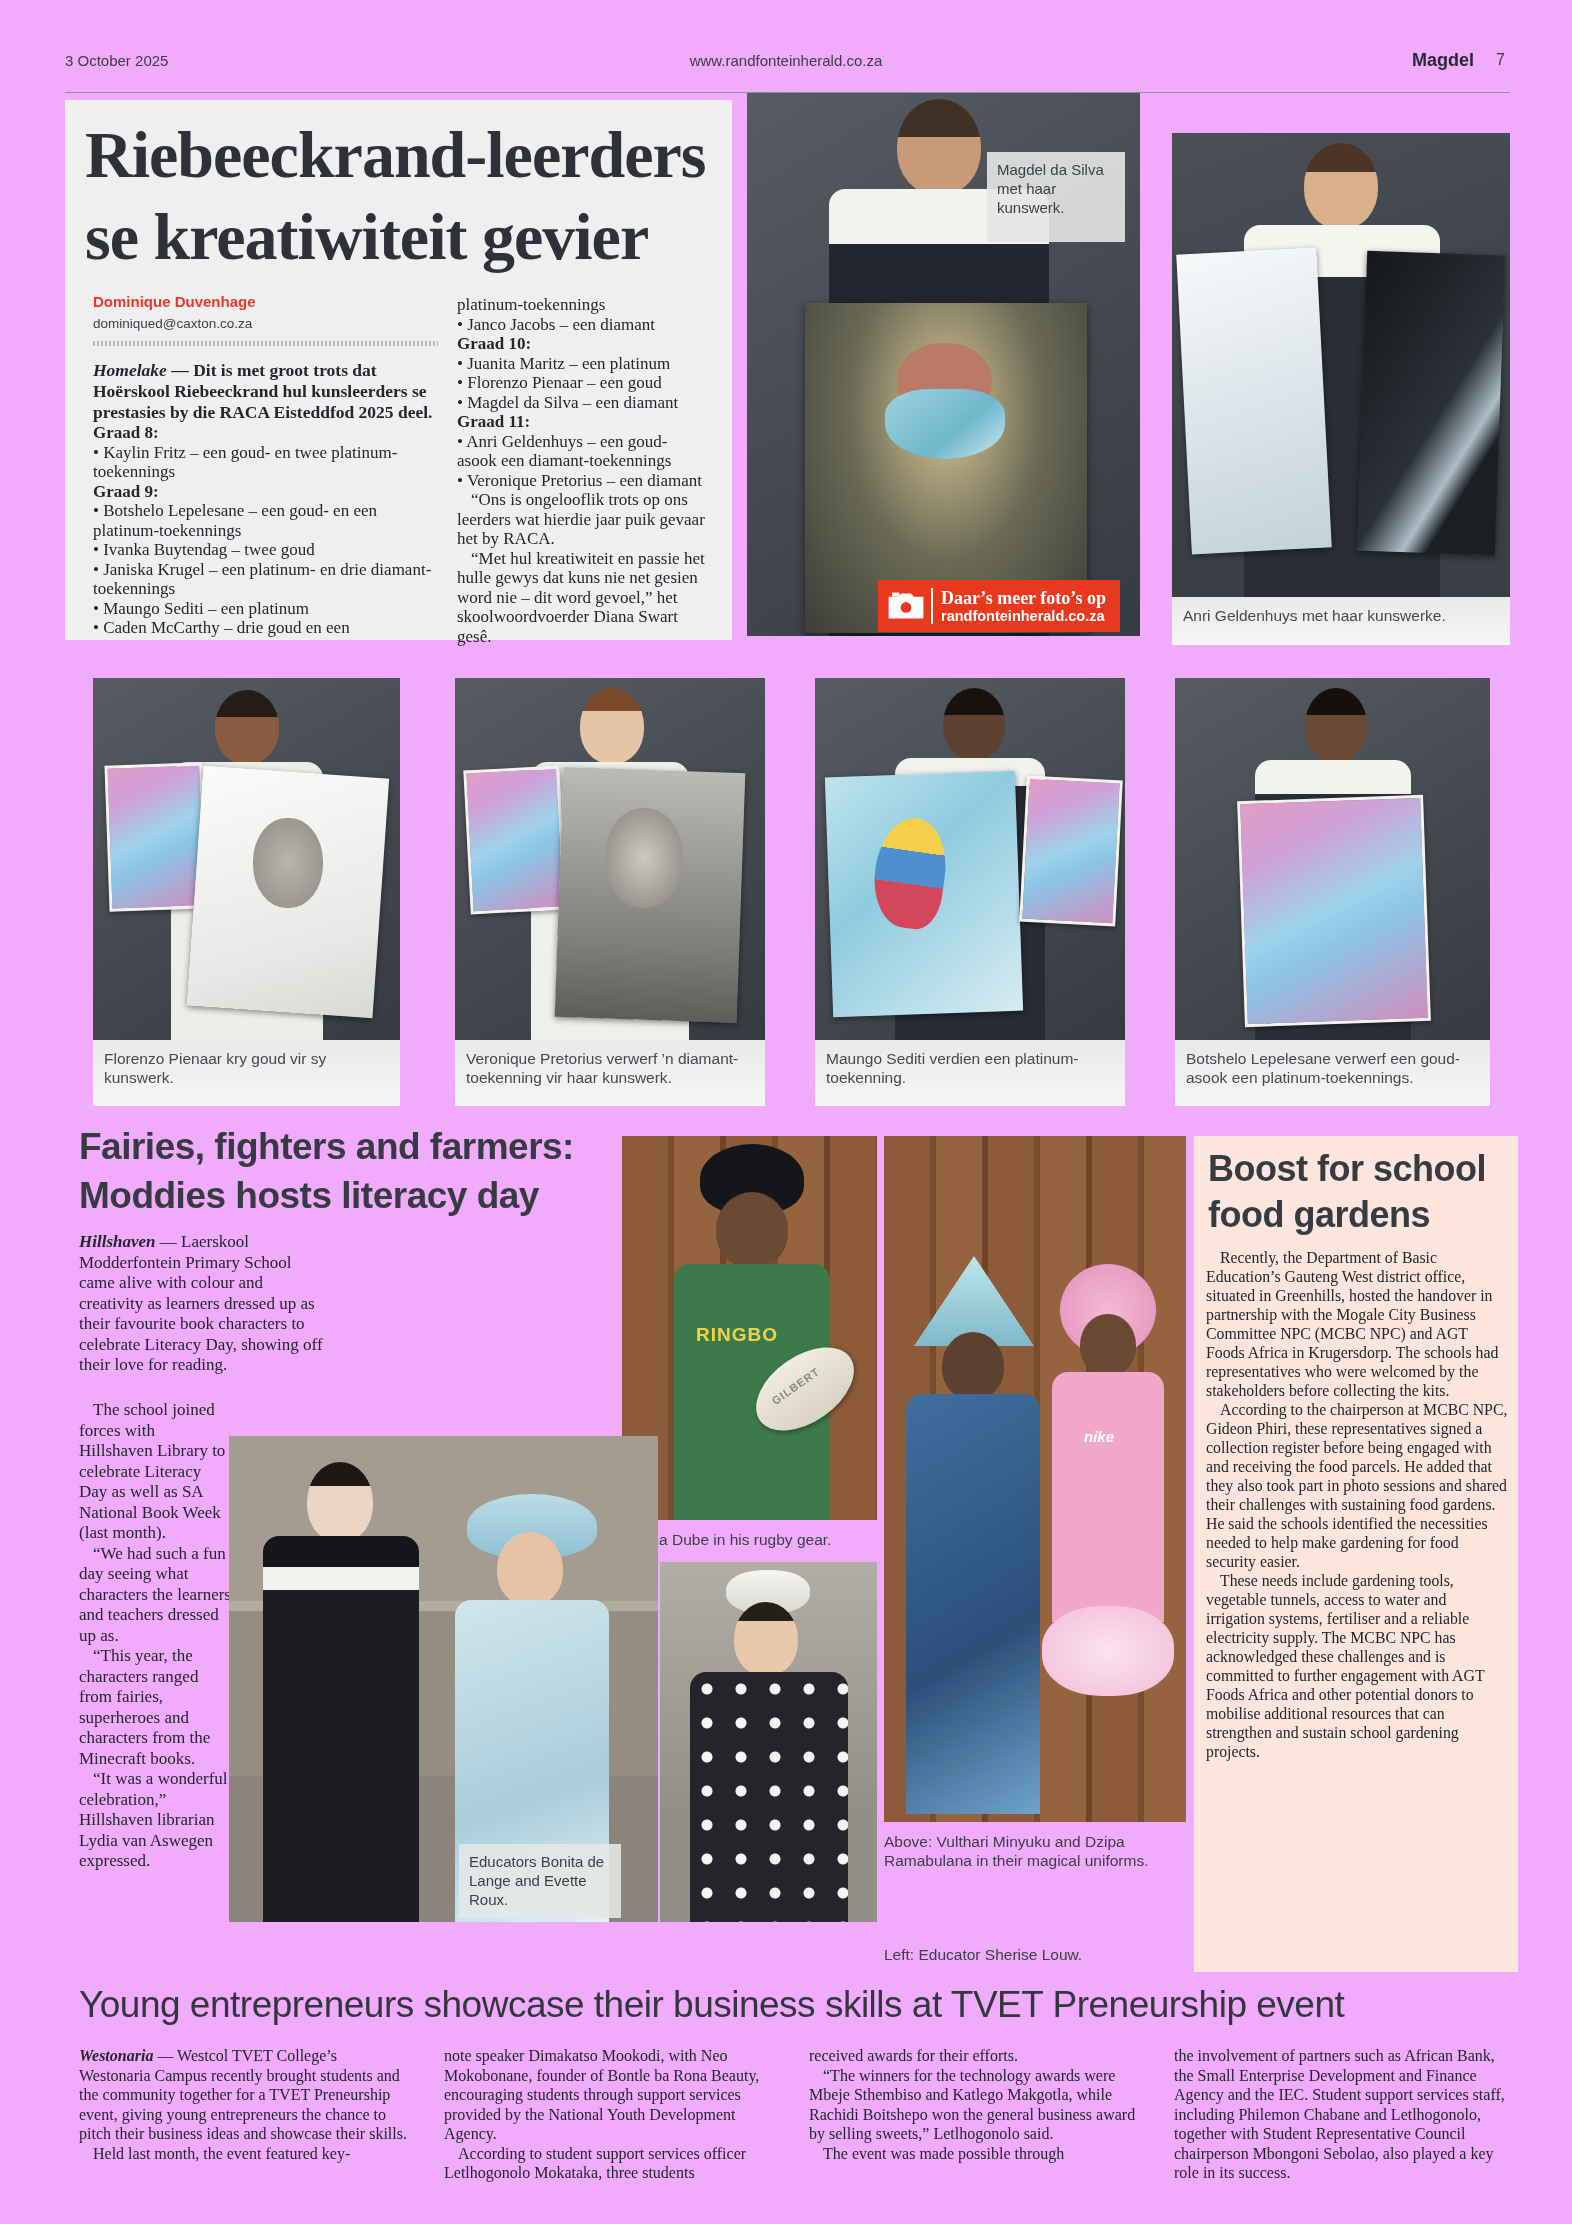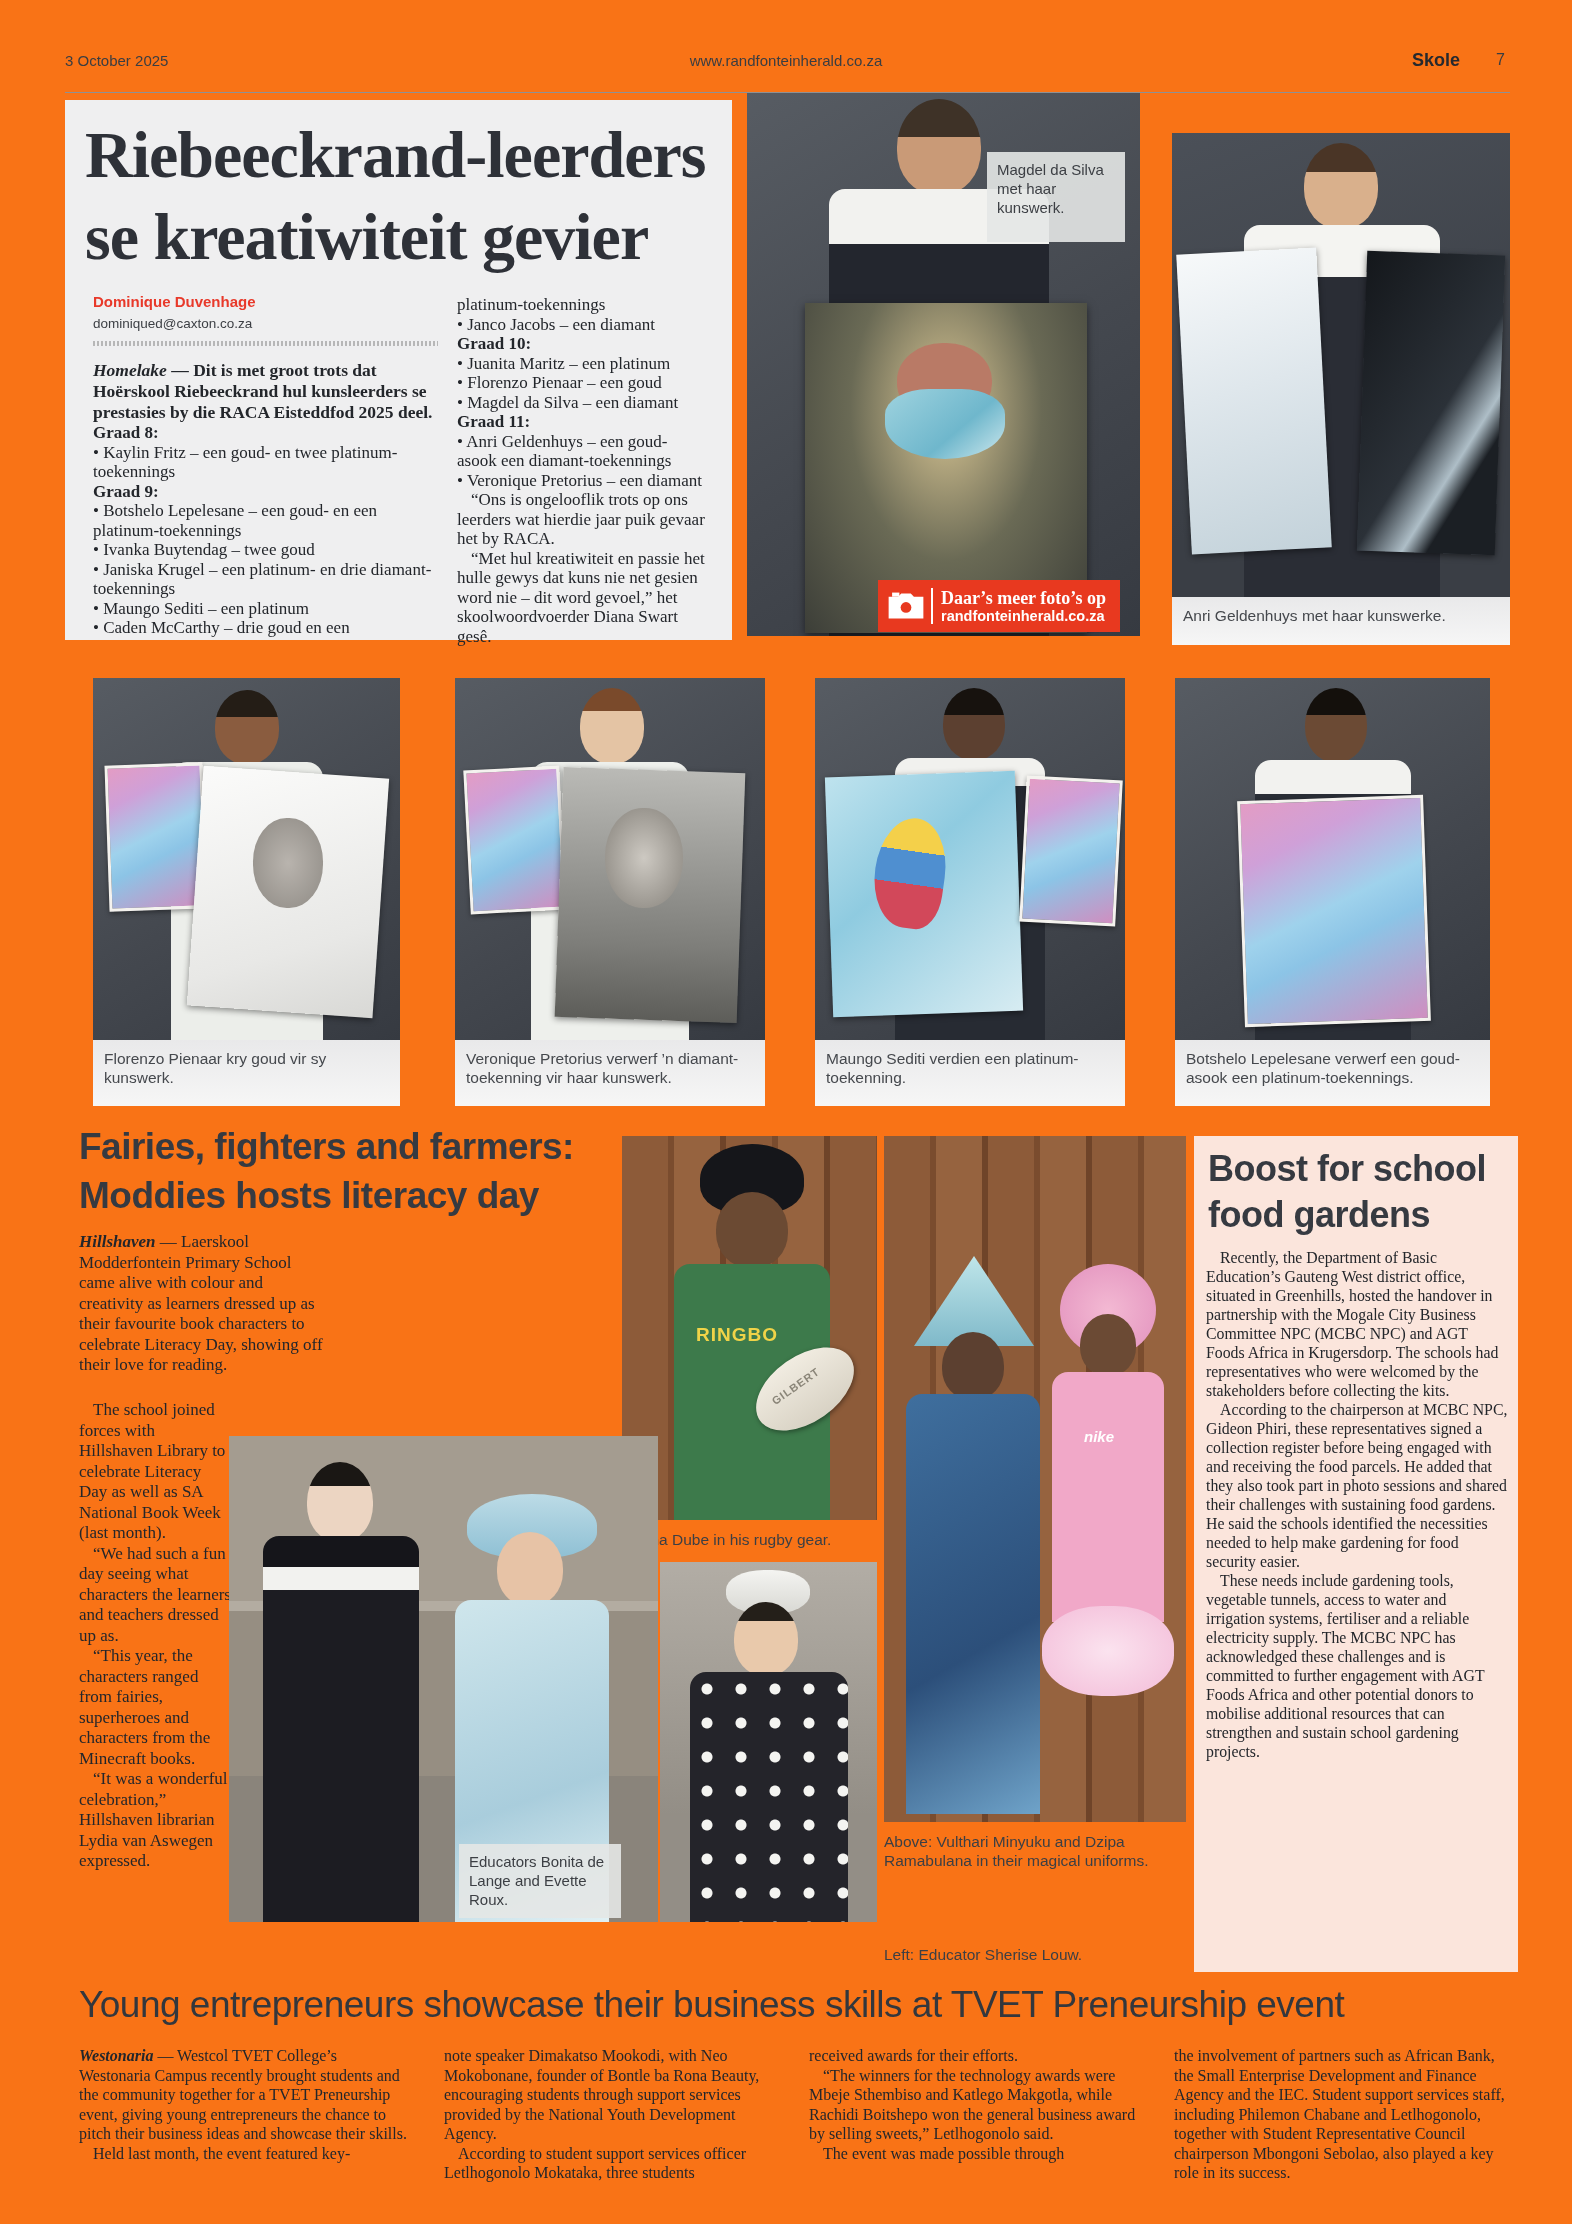--- a/index.html
+++ b/index.html
@@ -1,16 +1,16 @@
 <!DOCTYPE html>
 <html><head>
 <meta charset="utf-8">
 <style>
   html,body{margin:0;padding:0;background:#fff;}
-  .page{position:relative;width:1572px;height:2224px;background:#f97316;overflow:hidden;
+  .page{position:relative;width:1572px;height:2224px;background:#f0abfc;overflow:hidden;
         font-family:"Liberation Serif",serif;color:#23262b;}
   .abs{position:absolute;}
   .sans{font-family:"Liberation Sans",sans-serif;}
 
   
   .hdr{font-family:"Liberation Sans",sans-serif;font-size:15px;color:#3a3d42;}
   .hdr-rule{position:absolute;left:65px;right:62px;top:92px;height:1px;background:#8f9194;}
 
   
   .a1-panel{left:65px;top:100px;width:667px;height:540px;background:#efeff0;}
@@ -68,21 +68,21 @@
   .ball-text{font-family:"Liberation Sans",sans-serif;font-weight:bold;color:#8a8578;font-size:11px;letter-spacing:1px;}
   .nike-text{font-family:"Liberation Sans",sans-serif;font-weight:bold;color:#fff;font-size:15px;font-style:italic;}
 </style>
 </head>
 <body>
 
 <div class="page">
 
   <div class="abs hdr" style="left:65px;top:52px;">3 October 2025</div>
   <div class="abs hdr" style="left:0;right:0;top:52px;text-align:center;">www.randfonteinherald.co.za</div>
-  <div class="abs hdr" style="left:1412px;top:50px;font-weight:bold;font-size:18px;color:#26292e;">Skole</div>
+  <div class="abs hdr" style="left:1412px;top:50px;font-weight:bold;font-size:18px;color:#26292e;">Magdel</div>
   <div class="abs hdr" style="left:1496px;top:51px;font-size:16px;">7</div>
   <div class="hdr-rule"></div>
 
   <div class="abs a1-panel">
     <div class="abs h1" style="left:20px;top:14px;width:640px;">Riebeeckrand-leerders se kreatiwiteit gevier</div>
 
     <div class="abs body1" style="left:28px;top:192px;width:348px;">
       <div class="byline sans">Dominique Duvenhage</div>
       <div class="email sans">dominiqued@caxton.co.za</div>
       <div class="dots" style="width:345px;"></div>

